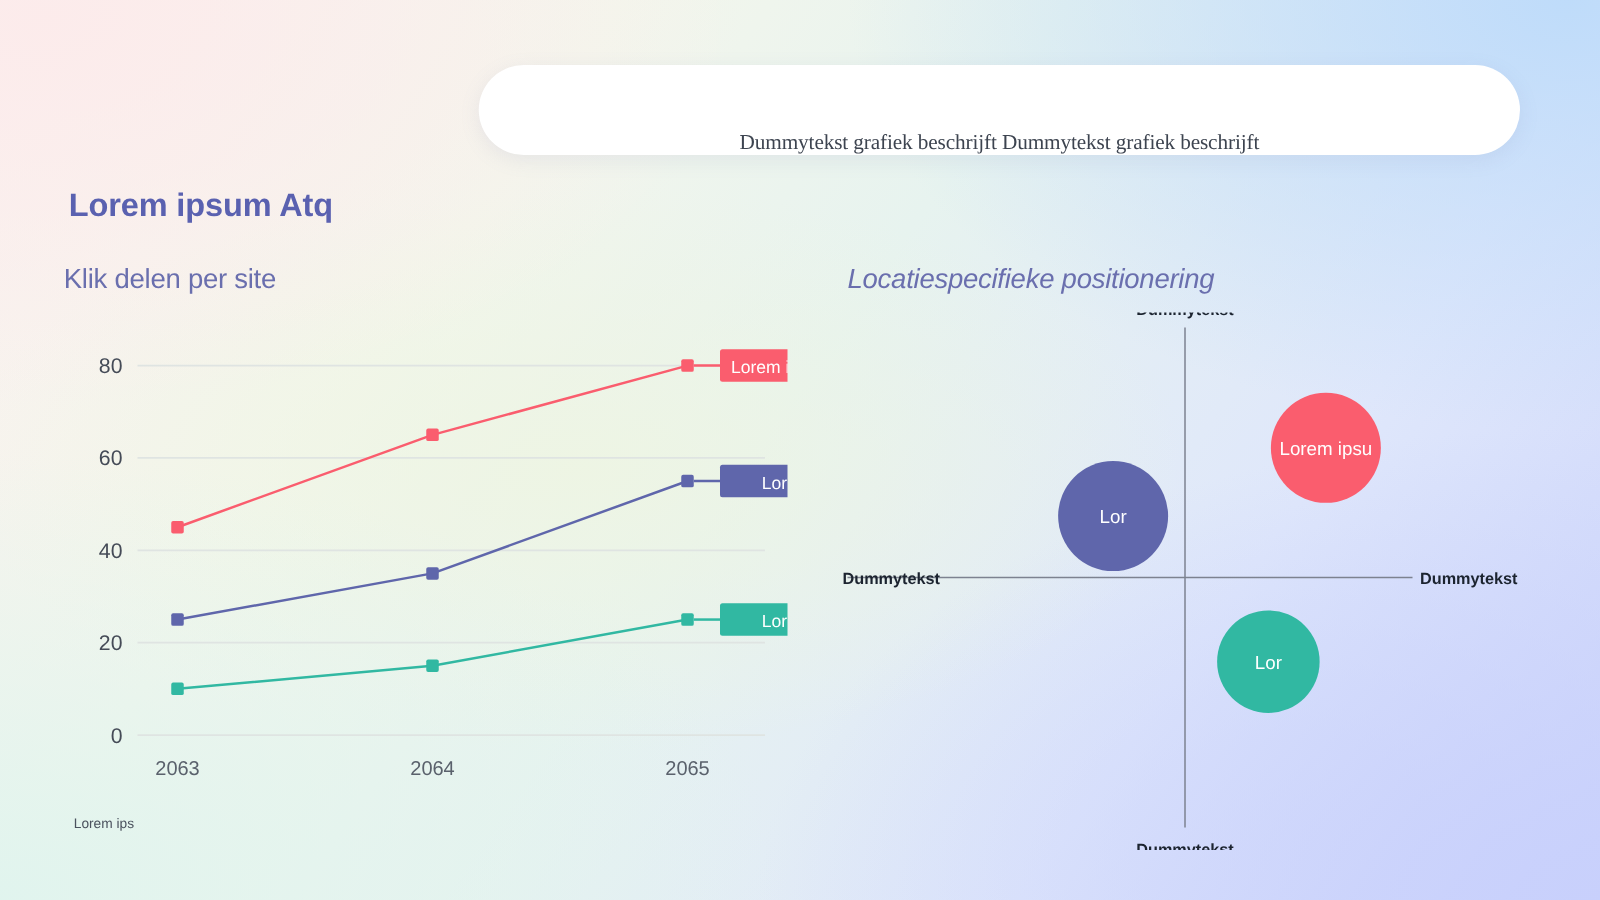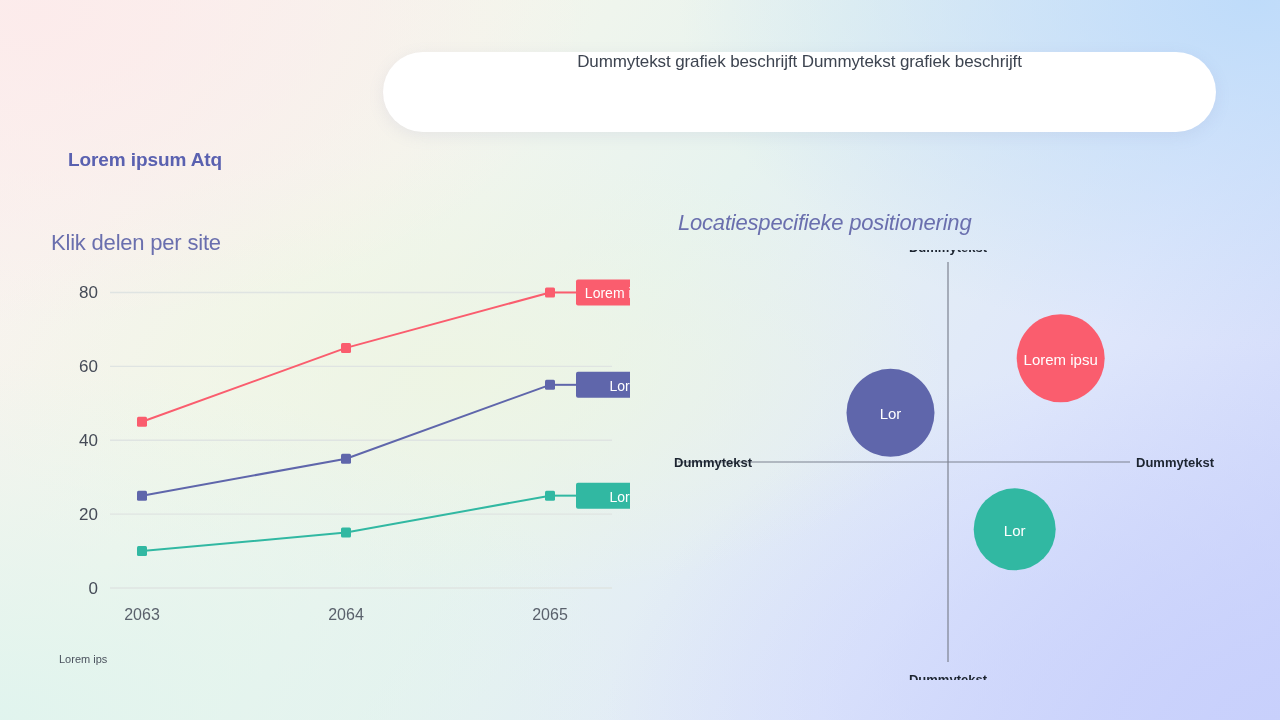--- a/index.html
+++ b/index.html
@@ -40,57 +40,58 @@
     top: 74px;
     font-size: 35px;
     font-weight: bold;
     letter-spacing: -0.2px;
     color: #5a61b0;
     line-height: 1.1;
   }
 
   .page-subtitle {
     position: absolute;
-    left: 68px;
+    left: 55px;
     top: 149px;
-    font-size: 19px;
+    font-size: 26px;
     font-weight: bold;
     color: #5a61b0;
     letter-spacing: -0.1px;
     text-align: center;
   }
 
   .banner-card {
     position: absolute;
     left: 383px;
     top: 52px;
     width: 833px;
-    height: 80px;
+    height: 72px;
     background: #ffffff;
     border-radius: 40px;
     box-shadow: 0 4px 16px rgba(120,130,180,0.12);
     display: flex;
-    align-items: flex-start;
+    align-items: flex-end;
     justify-content: center;
+    font-family: Liberation Serif, serif;
   }
 
   .banner-text {
     font-size: 17px;
     color: #3d4450;
     letter-spacing: -0.1px;
   }
 
   
   .section-title {
     position: absolute;
     font-size: 22px;
     color: #6a6fae;
     letter-spacing: -0.2px;
   }
-  .section-title.left  { left: 51px;  top: 210px; margin-top: 20px; }
+  .section-title.left  { left: 51px;  top: 210px; }
   .section-title.right { left: 678px; top: 210px; font-style: italic; }
 
   
   .line-chart {
     position: absolute;
     left: 30px;
     top: 250px;
     width: 600px;
     height: 400px;
   }

